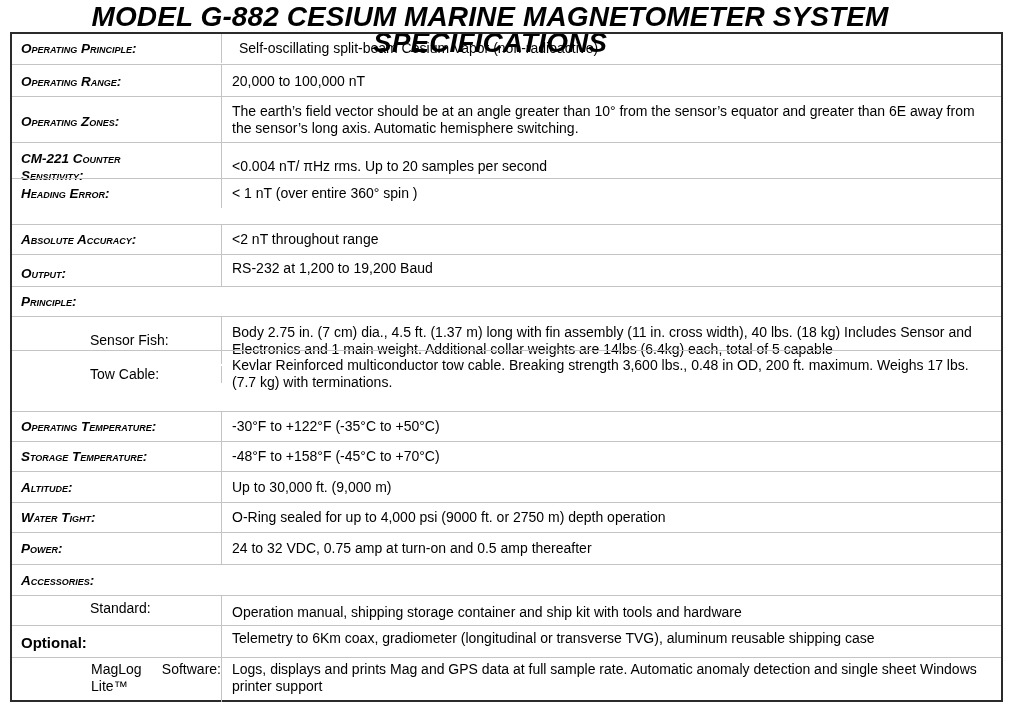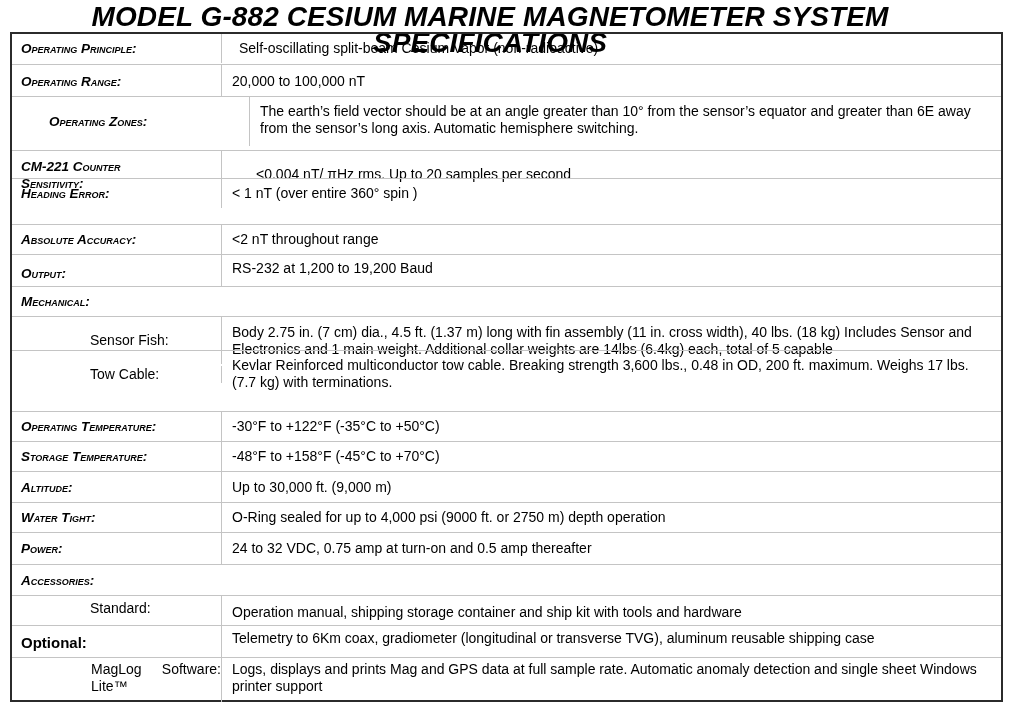--- a/index.html
+++ b/index.html
@@ -105,26 +105,26 @@
   <div class="row first" style="top:0px;height:29px;">
     <div class="label-cell sc">Operating Principle:</div>
     <div class="value-cell">Self-oscillating split-beam Cesium Vapor (non-radioactive)</div>
   </div>
 
   <div class="row" style="top:30px;height:33px;">
     <div class="label-cell sc">Operating Range:</div>
     <div class="value-cell">20,000 to 100,000 nT</div>
   </div>
 
-  <div class="row" style="top:62px;height:50px;padding-left:28px;">
+  <div class="row" style="top:62px;height:50px;">
     <div class="label-cell sc">Operating Zones:</div>
     <div class="value-cell top" style="padding-top:6px;">The earth’s field vector should be at an angle greater than 10° from the sensor’s equator and greater than 6E away from the sensor’s long axis.  Automatic hemisphere switching.</div>
   </div>
 
-  <div class="row" style="top:116px;height:48px;gap:24px;">
+  <div class="row" style="top:108px;height:48px;">
     <div class="label-cell sc" style="flex-direction:column;align-items:flex-start;justify-content:center;">
       <span>CM-221 Counter</span>
       <span>Sensitivity:</span>
     </div>
     <div class="value-cell">&lt;0.004 nT/ πHz rms.  Up to 20 samples per second</div>
   </div>
 
   <div class="row" style="top:144px;height:30px;">
     <div class="label-cell sc">Heading Error:</div>
     <div class="value-cell">&lt; 1 nT (over entire 360° spin )</div>
@@ -134,21 +134,21 @@
     <div class="label-cell sc">Absolute Accuracy:</div>
     <div class="value-cell">&lt;2 nT throughout range</div>
   </div>
 
   <div class="row" style="top:220px;height:32px;">
     <div class="label-cell sc" style="padding-top:6px;">Output:</div>
     <div class="value-cell top" style="padding-top:5px;">RS-232 at 1,200 to 19,200 Baud</div>
   </div>
 
   <div class="row" style="top:252px;height:30px;">
-    <div class="full-cell sc">Mechanical:</div>
+    <div class="full-cell sc">Principle:</div>
   </div>
 
   <div class="row" style="top:282px;height:48px;">
     <div class="label-cell sub indent1">Sensor Fish:</div>
     <div class="value-cell">Body 2.75 in. (7 cm) dia., 4.5 ft. (1.37 m) long with fin assembly (11 in. cross width), 40 lbs. (18 kg) Includes Sensor and Electronics and 1 main weight. Additional collar weights are 14lbs (6.4kg) each, total of 5 capable</div>
   </div>
 
   <div class="row" style="top:316px;height:47px;align-items:center;">
     <div class="label-cell sub indent1">Tow Cable:</div>
     <div class="value-cell">Kevlar Reinforced multiconductor tow cable.  Breaking strength 3,600 lbs., 0.48 in OD, 200 ft. maximum.  Weighs 17 lbs. (7.7 kg) with terminations.</div>

